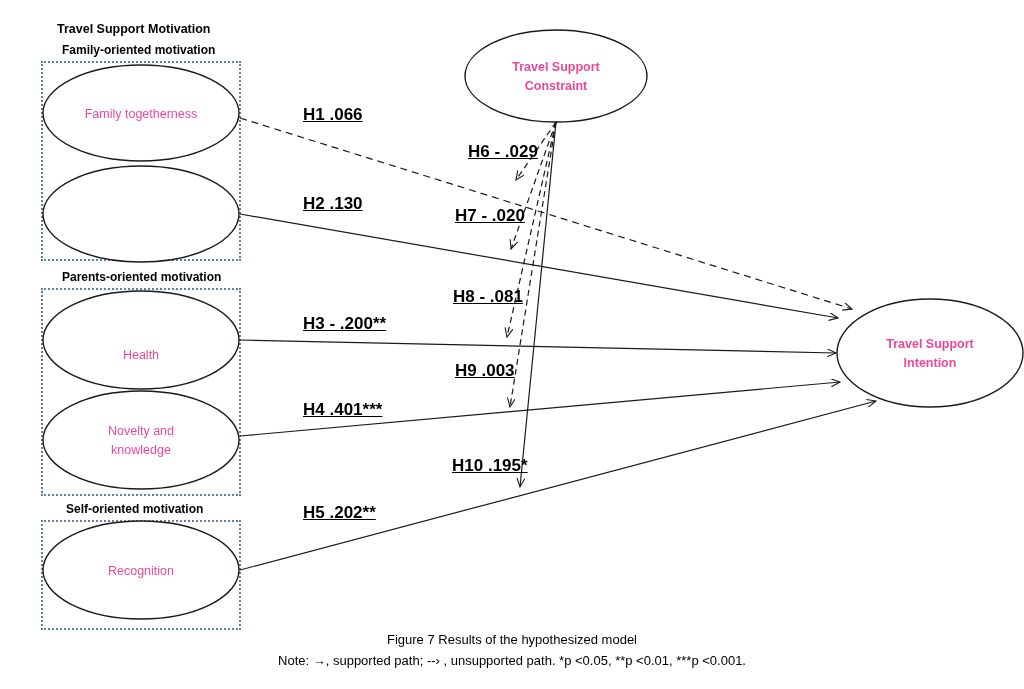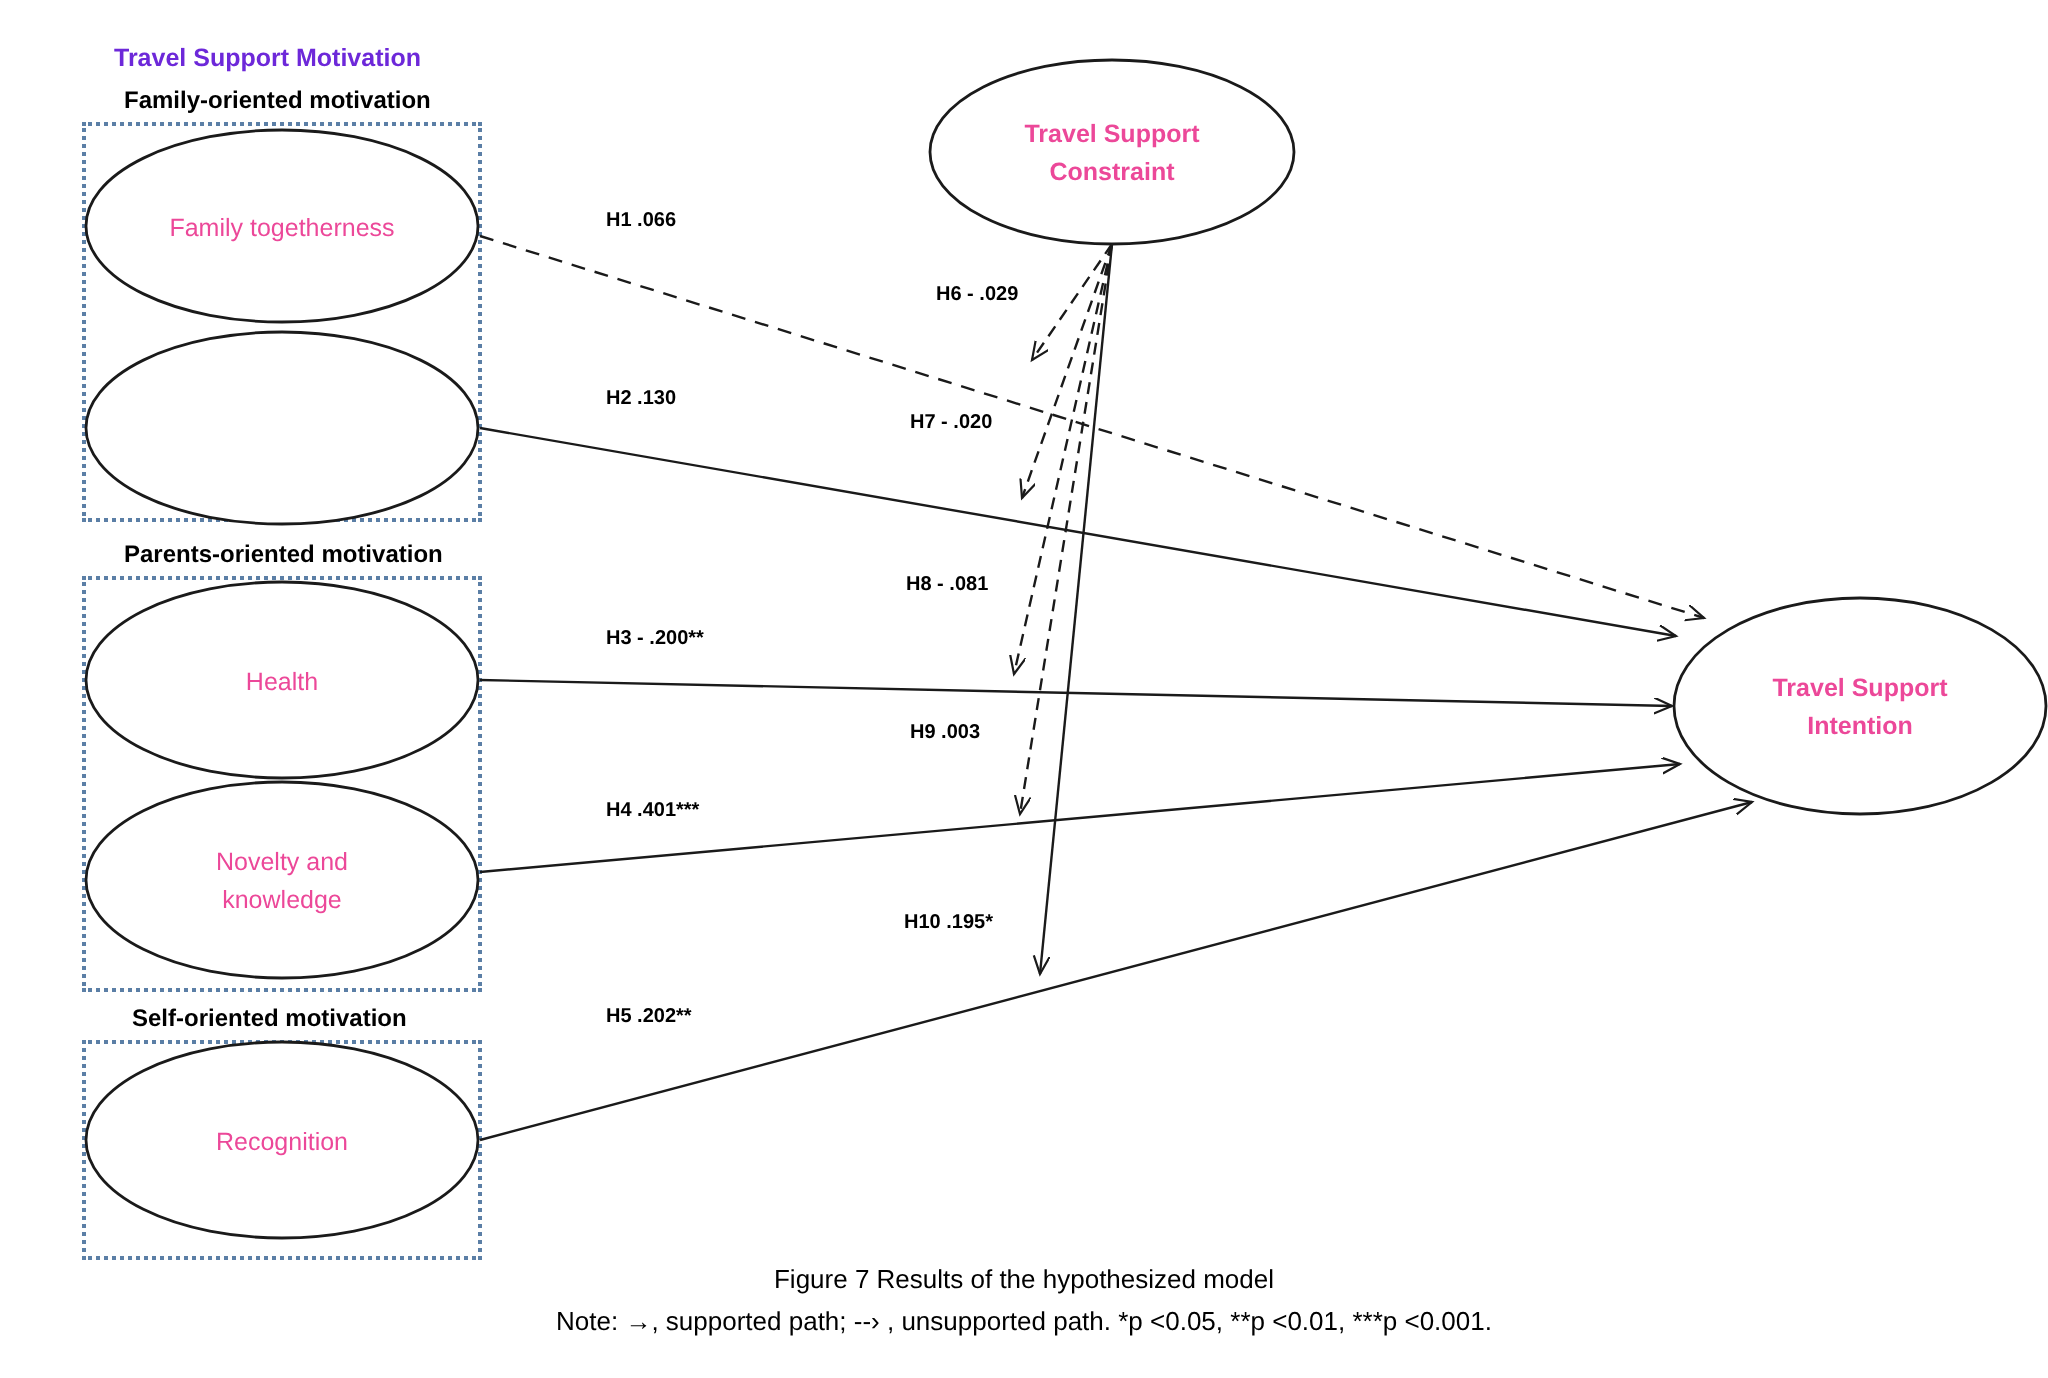--- a/index.html
+++ b/index.html
@@ -20,21 +20,21 @@
     left: 0;
     top: 0;
     width: 1024px;
     height: 689px;
   }
   .group-title {
     position: absolute;
     font-family: "Liberation Sans", sans-serif;
     font-weight: bold;
     font-size: 12.5px;
-    color: #6d28d9;
+    color: #000000;
     white-space: nowrap;
   }
   .section-title {
     position: absolute;
     font-family: "Liberation Sans", sans-serif;
     font-weight: bold;
     font-size: 12px;
     color: #000000;
     white-space: nowrap;
   }
@@ -48,23 +48,24 @@
     white-space: pre-line;
     pointer-events: none;
   }
   .node-label.bold {
     font-weight: bold;
   }
   .path-label {
     position: absolute;
     font-family: "Liberation Sans", sans-serif;
     font-weight: bold;
-    font-size: 10px;
+    font-size: 17px;
     color: #000000;
     white-space: nowrap;
+    text-decoration: underline;
   }
   .caption {
     position: absolute;
     font-family: "Liberation Sans", sans-serif;
     font-size: 13px;
     color: #000000;
     text-align: center;
     width: 100%;
     left: 0;
     white-space: nowrap;
@@ -130,21 +131,21 @@
     <line x1="556" y1="122" x2="507" y2="337" stroke="#1a1a1a" stroke-width="1.2" stroke-dasharray="6,4" marker-end="url(#arrow-dashed)"></line>
 
     <line x1="556" y1="122" x2="510" y2="407" stroke="#1a1a1a" stroke-width="1.2" stroke-dasharray="6,4" marker-end="url(#arrow-dashed)"></line>
 
     <line x1="556" y1="122" x2="520" y2="487" stroke="#1a1a1a" stroke-width="1.2" marker-end="url(#arrow-solid)"></line>
   </svg>
 
   <div class="node-label" style="left:41px; top:105px; width:200px;">Family togetherness</div>
 
 
-  <div class="node-label" style="left:41px; top:332px; width:200px;">Health</div>
+  <div class="node-label" style="left:41px; top:346px; width:200px;">Health</div>
 
   <div class="node-label" style="left:41px; top:422px; width:200px;">Novelty and
 knowledge</div>
 
   <div class="node-label" style="left:41px; top:562px; width:200px;">Recognition</div>
 
   <div class="node-label bold" style="left:466px; top:58px; width:180px;">Travel Support
 Constraint</div>
 
   <div class="node-label bold" style="left:840px; top:335px; width:180px;">Travel Support

